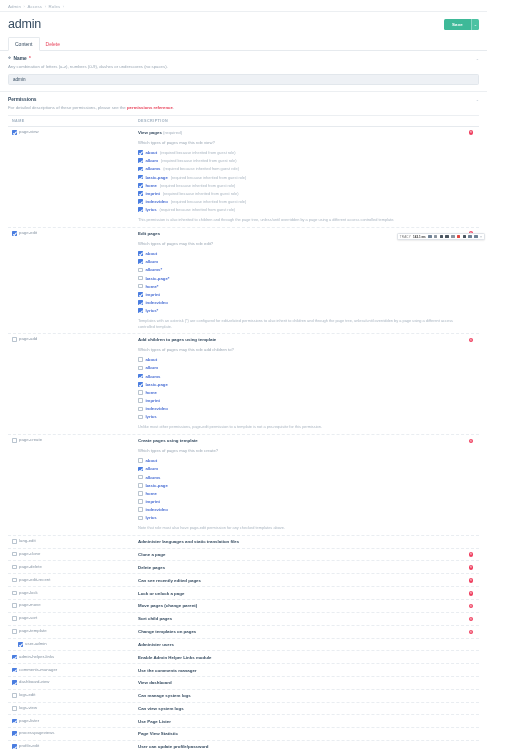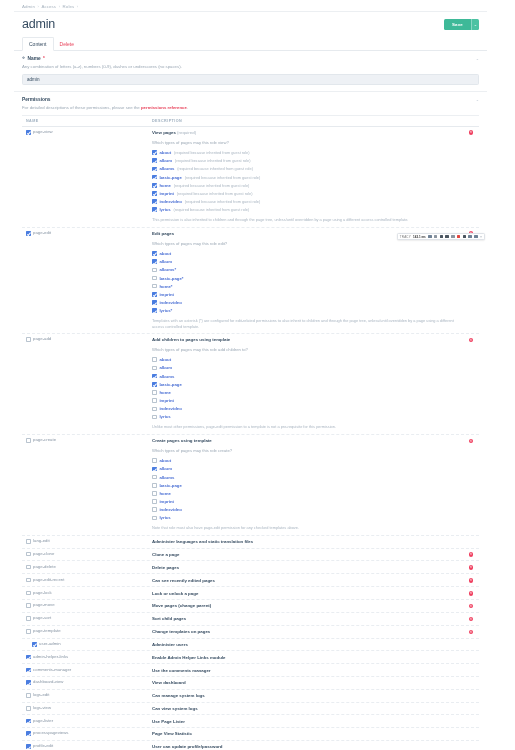--- a/index.html
+++ b/index.html
@@ -4,21 +4,21 @@
 <style>
   * { box-sizing: border-box; }
   html, body {
     margin: 0; padding: 0;
     width: 515px; height: 750px;
     background: #fff;
     font-family: "Liberation Sans", sans-serif;
     color: #354b60;
     overflow: hidden;
   }
-  .page { width: 487px; height: 750px; position: relative; background:#fff;padding-left:14px; }
+  .page { width: 487px; height: 750px; position: relative; background:#fff; }
 
   
   .breadcrumb {
     padding: 4px 8px 3px 8px;
     font-size: 4.4px;
     color: #a7b3bf;
     letter-spacing: .1px;
     border-bottom: 1px solid #eceff2;
     height: 12px;
     display: flex; align-items: center; gap: 2.5px;

